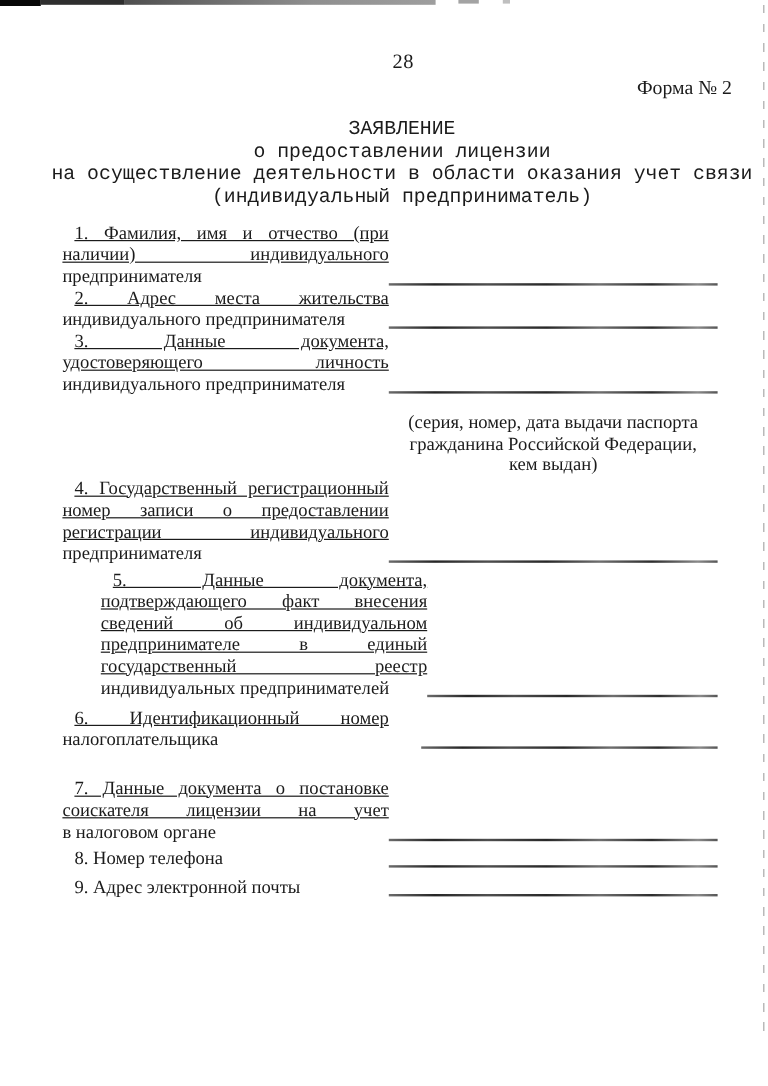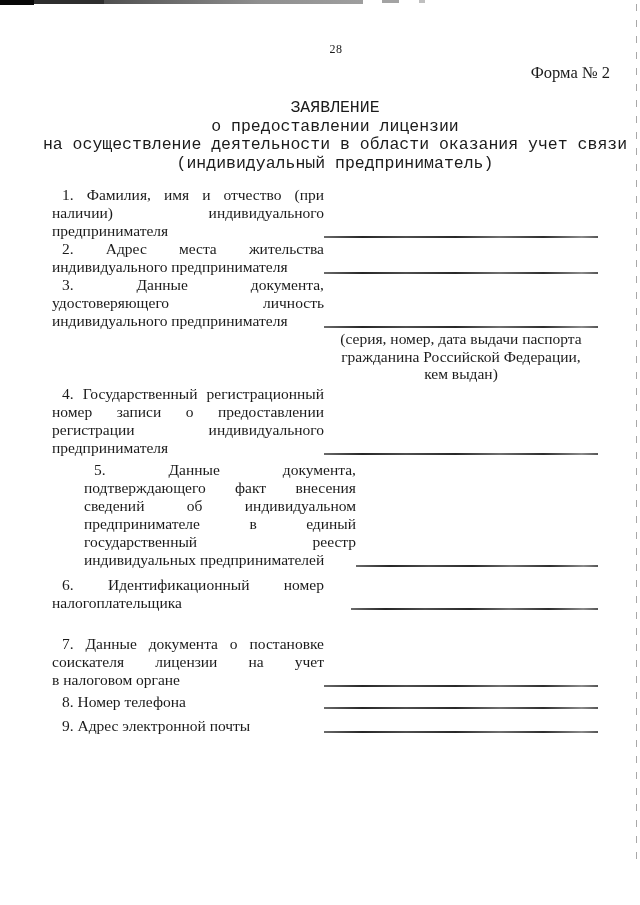--- a/index.html
+++ b/index.html
@@ -12,37 +12,37 @@
   .art-top .s{position:absolute;top:0;}
   .art-top .s1{left:0;width:34px;height:5px;background:#070707;}
   .art-top .s2{left:34px;width:70px;height:4px;background:#2e2e2e;}
   .art-top .s3{left:104px;width:259px;height:4px;background:linear-gradient(90deg,#4f4f4f,#8f8f8f 60%,#9e9e9e);}
   .art-top .s4{left:382px;width:17px;height:3px;background:#a3a3a3;}
   .art-top .s5{left:419px;width:6px;height:3px;background:#bfbfbf;}
   .art-right{position:absolute;left:636px;top:4px;height:858px;width:1px;
       background:repeating-linear-gradient(180deg,#a8a8a8 0 7px,rgba(0,0,0,0) 7px 16px);}
 
   .pageno{position:absolute;top:42px;left:0;right:0;padding-left:32px;
-      text-align:center;font-size:12px;letter-spacing:.5px;}
+      text-align:center;font-size:17px;letter-spacing:.5px;}
   .formno{position:absolute;top:63px;right:30px;font-size:16.5px;}
 
   .title{position:absolute;top:99px;left:30px;right:0;text-align:center;
       font-size:16.5px;line-height:18.5px;font-family:Liberation Mono, monospace;}
 
   .body{position:absolute;top:186px;left:52px;width:546px;}
   .row{display:flex;align-items:stretch;}
   .cl{width:272px;flex:0 0 272px;}
   .cr{flex:1;display:flex;align-items:flex-end;}
   .ln{font-size:15.5px;line-height:18px;}
-  .ln.j{text-align:justify;text-align-last:justify;}
+  .ln.j{text-align:justify;text-align-last:justify;text-decoration:underline;}
   .ln.first{text-indent:10px;}
   .uline{width:100%;height:2px;margin-bottom:2px;
       background:linear-gradient(90deg,#6b6b6b,#262626 14%,#4e4e4e 30%,#282828 48%,#6f6f6f 64%,#2d2d2d 80%,#8a8a8a 94%,#555555);}
   .caption{margin-left:272px;width:274px;text-align:center;
-      font-size:15.5px;line-height:17.5px;margin-top:0;margin-bottom:2px;}
+      font-size:15.5px;line-height:17.5px;margin-top:14px;margin-bottom:2px;}
 </style>
 </head>
 <body>
 
 <div class="page">
 
   <div class="art-top">
     <div class="s s1"></div>
     <div class="s s2"></div>
     <div class="s s3"></div>

